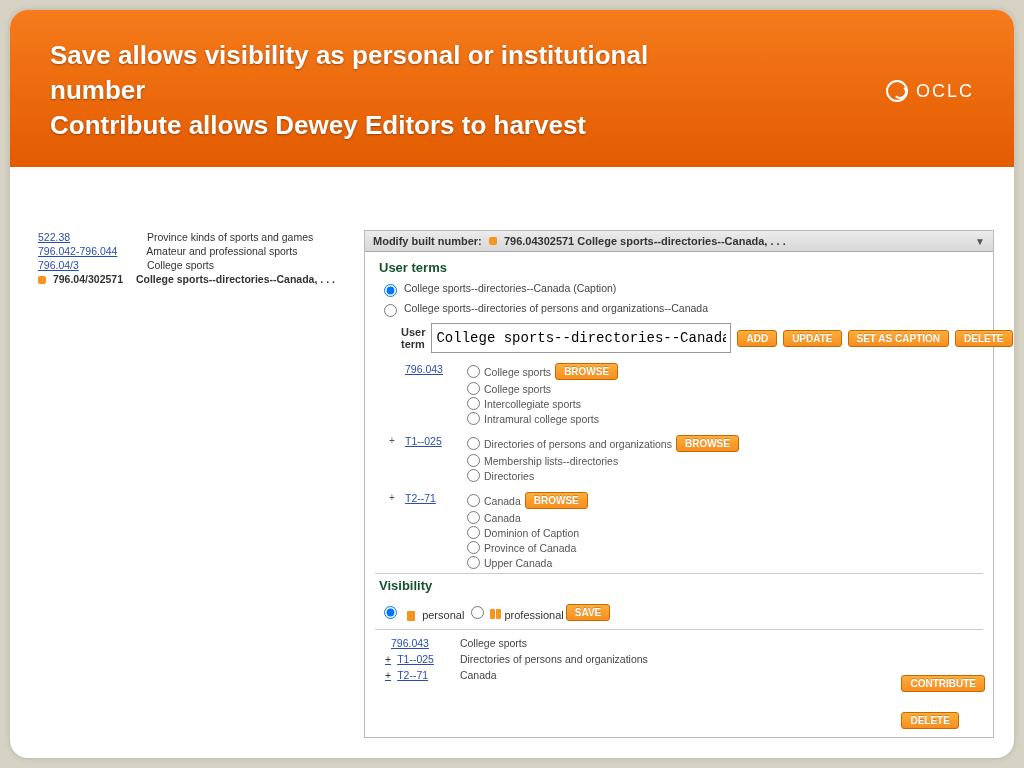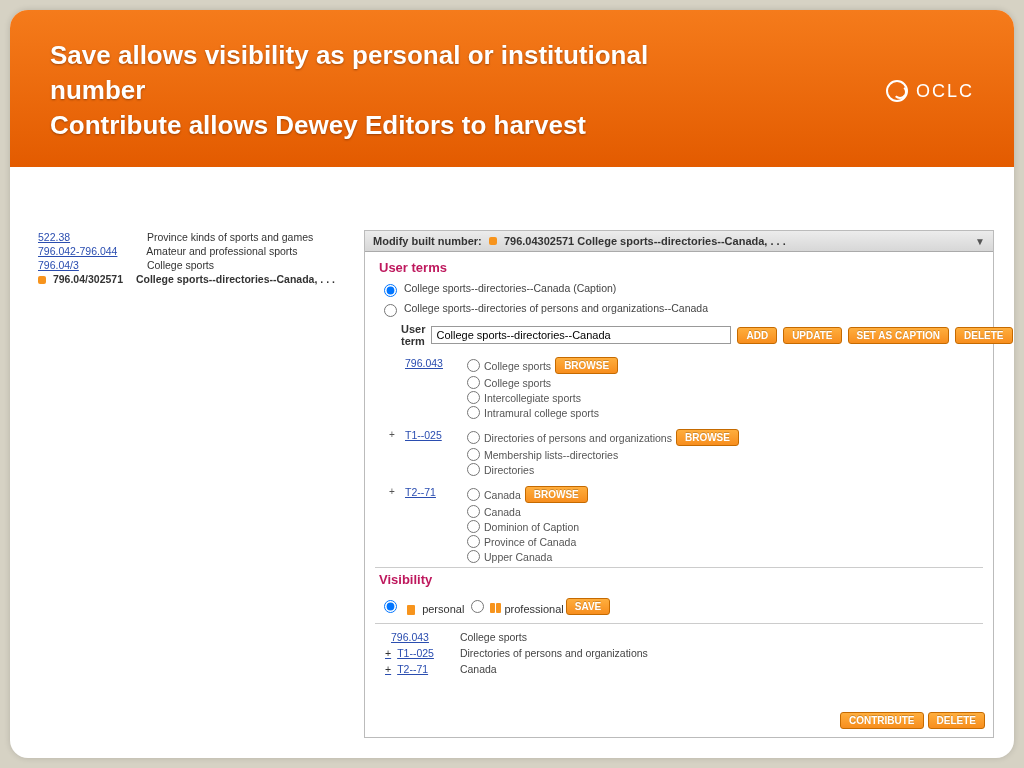--- a/index.html
+++ b/index.html
@@ -97,34 +97,34 @@
     font-size:11px;
     display:flex;
     align-items:center;
     justify-content:space-between;
   }
   .panel-header .lbl{font-weight:bold;}
   .panel-header .num-txt{font-weight:bold;}
   .panel-header .dot{display:inline-block;width:8px;height:8px;background:#f7941d;border-radius:2px;margin:0 4px;}
   .panel-header .chev{font-size:10px;color:#555;}
 
-  .section-title{font-weight:bold;font-size:13px;padding:8px 10px 4px 14px;color:#be185d;}
+  .section-title{font-weight:bold;font-size:13px;padding:8px 10px 4px 14px;color:#14532d;}
   .section-hr{border-top:1px solid #ccc;margin:2px 10px;}
 
   .radio-row{padding:2px 14px;font-size:10.5px;color:#444;}
   .radio-row input{vertical-align:middle;margin-right:4px;}
 
   .userterm-row{
     display:flex; align-items:center; gap:6px;
     padding:4px 14px 8px 36px;
   }
   .userterm-row .lbl{font-weight:bold;font-size:11px;}
   .userterm-row input[type=text]{
-    flex:0 0 300px; height:18px;
-    border:1px solid #999; font-size:11px; padding:0 4px;
+    flex:0 0 300px; height:30px;
+    border:1px solid #999; font-size:14px; padding:0 4px;font-family:Liberation Mono, monospace;
   }
 
   .btn-orange{
     display:inline-block;
     background:linear-gradient(#ffae3d,#f78e1e);
     border:1px solid #c56a00;
     border-radius:3px;
     color:#fff;
     font-size:10px;
     font-weight:bold;
@@ -160,23 +160,23 @@
     gap:26px;
   }
   .summary .col1 div{color:#2a4db0;text-decoration:underline;line-height:1.5;}
   .summary .col1 div .plus{color:#333;text-decoration:none;margin-right:6px;}
   .summary .col2 div{color:#444;line-height:1.5;}
   .summary-actions{
     position:absolute;
     right:8px;
     bottom:8px;
     display:flex;
-    flex-direction:row;
-    gap:4px;
-    align-items:flex-end;
+    flex-direction:column;
+    gap:20px;
+    align-items:flex-start;
   }
 </style>
 </head>
 <body>
 
 <div class="slide">
 
   <div class="header">
     <div class="title">
       <span>Save allows visibility as personal or institutional number</span><br>

